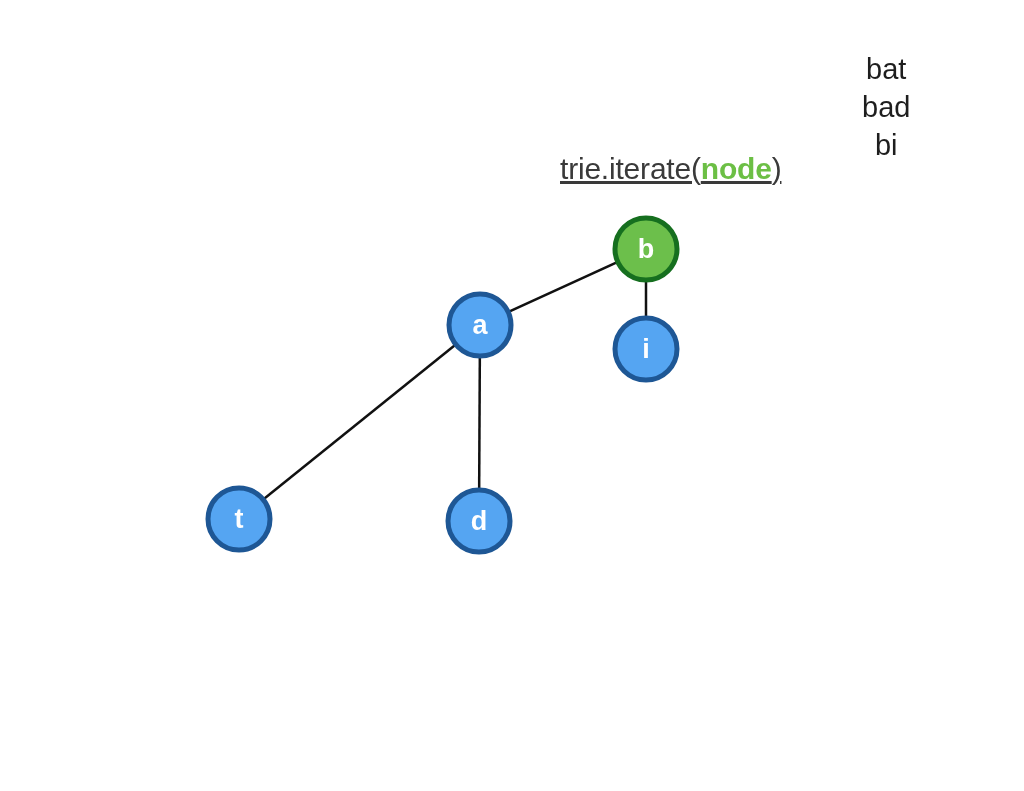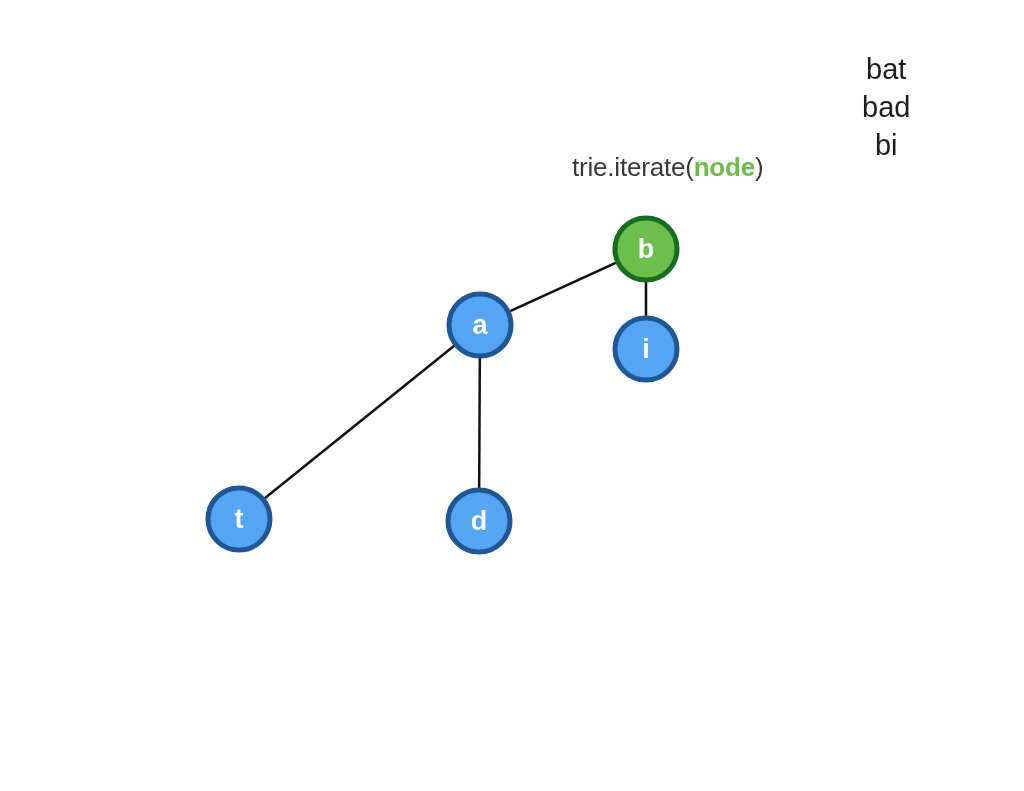--- a/index.html
+++ b/index.html
@@ -7,26 +7,27 @@
     position: relative;
     width: 1024px;
     height: 791px;
     background: #ffffff;
     overflow: hidden;
     font-family: "Liberation Sans", sans-serif;
   }
   .graph-svg { position: absolute; left: 0; top: 0; }
   .caption {
     position: absolute;
-    left: 572px;
+    left: 560px;
     top: 152px;
-    font-size: 26px;
+    font-size: 30px;
     color: #3a3a3a;
     letter-spacing: -0.2px;
     white-space: nowrap;
+    text-decoration: underline;
   }
   .caption .arg {
     font-weight: bold;
   }
   .word-list {
     position: absolute;
     left: 862px;
     top: 50px;
     font-size: 29px;
     line-height: 38px;

